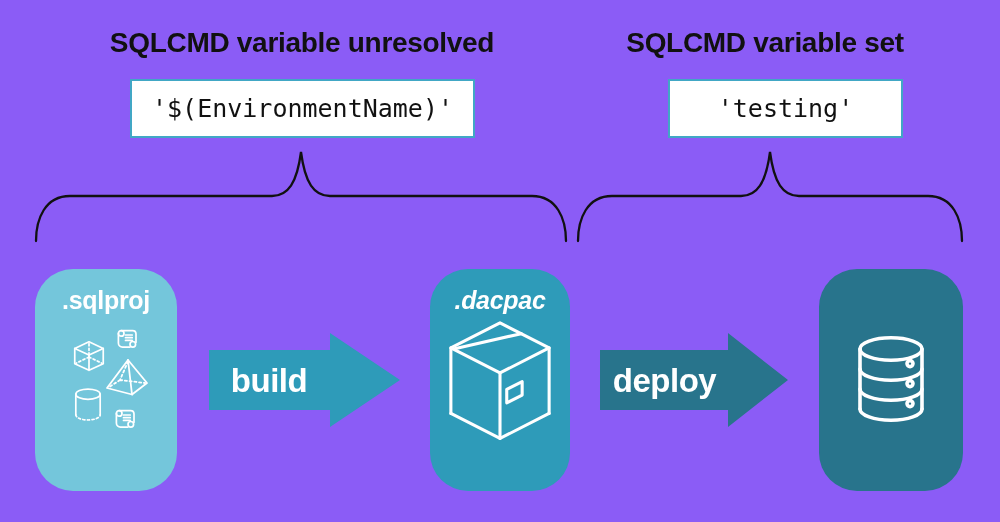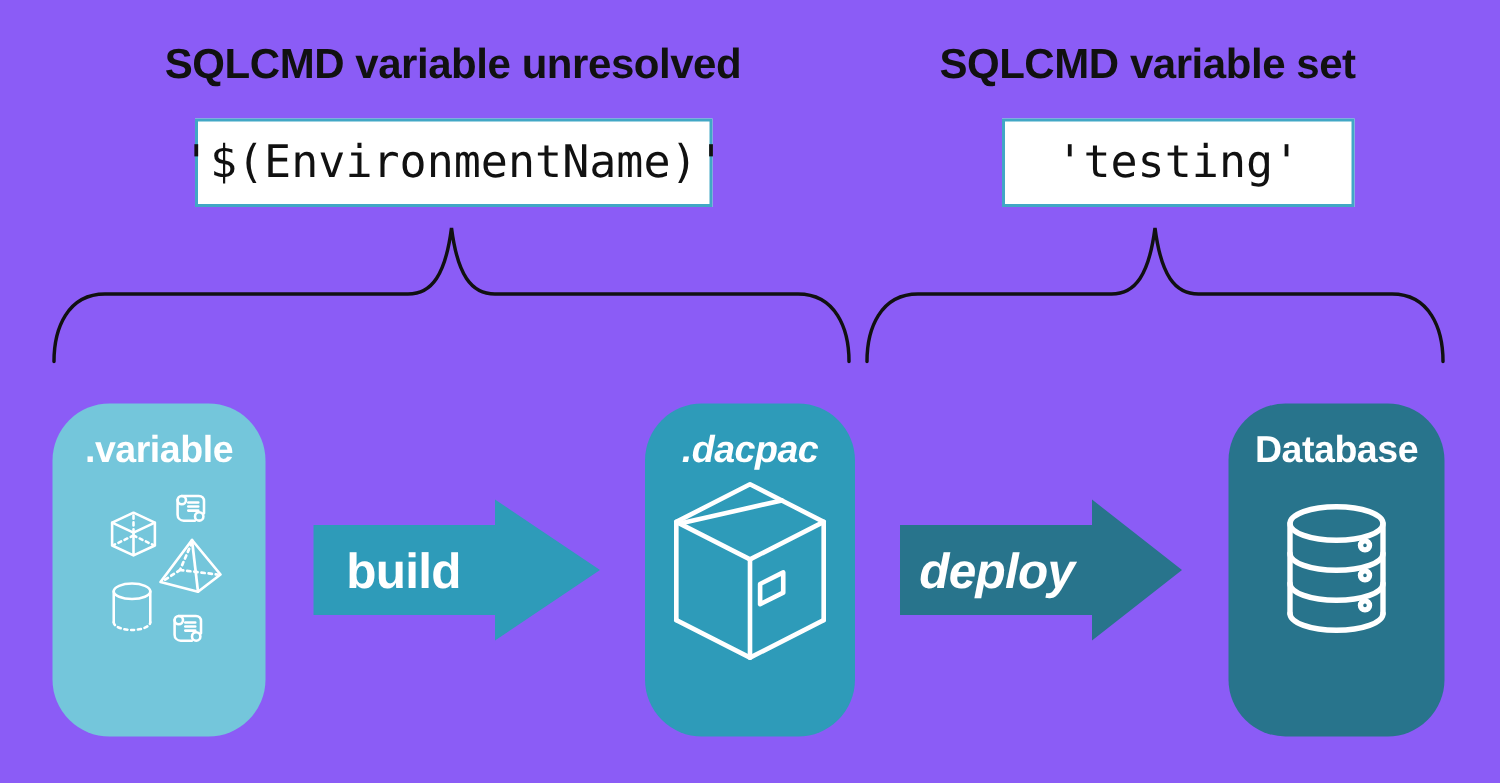--- a/index.html
+++ b/index.html
@@ -6,35 +6,35 @@
   .canvas{position:relative;width:1000px;height:522px;background:#8b5cf6;overflow:hidden;
           font-family:"Liberation Sans",sans-serif;}
   .title{position:absolute;top:28px;font-size:28px;font-weight:bold;color:#111;
          text-align:center;line-height:1.1;letter-spacing:-0.3px;}
   .title.left{left:102px;width:400px;}
   .title.right{left:565px;width:400px;}
   .codebox{position:absolute;top:79px;height:59px;border:2px solid #41A7C5;background:#fff;
            display:flex;align-items:center;justify-content:center;box-sizing:border-box;}
   .codebox.left{left:130px;width:345px;}
   .codebox.right{left:668px;width:235px;}
-  .code{font-family:"DejaVu Sans Mono",monospace;font-size:30px;color:#111;white-space:pre;}
+  .code{font-family:"DejaVu Sans Mono",monospace;font-size:25px;color:#111;white-space:pre;}
   .braces{position:absolute;left:0;top:0;width:1000px;height:522px;}
   .stage{position:absolute;top:269px;height:222px;border-radius:38px;}
   .stage.sqlproj{left:35px;width:142px;}
   .stage.dacpac{left:430px;width:140px;font-style:italic;}
   .stage.database{left:819px;width:144px;}
   .stage-label{position:absolute;top:17px;left:0;width:100%;text-align:center;
                font-size:25px;font-weight:bold;color:#fff;letter-spacing:-0.3px;}
   .icon{position:absolute;}
   .icon path,.icon circle,.icon ellipse{fill:none;stroke:#fff;stroke-linecap:round;stroke-linejoin:round;}
   .arrow-svg{position:absolute;left:0;top:0;width:1000px;height:522px;}
   .arrow-label{position:absolute;top:362px;text-align:center;font-size:33px;font-weight:bold;
                color:#fff;letter-spacing:-0.5px;}
   .arrow-label.build{left:206px;width:126px;}
-  .arrow-label.deploy{left:598px;width:133px;font-style:italic;}
+  .arrow-label.deploy{left:598px;width:133px;}
 </style>
 </head>
 <body>
 
 <div class="canvas">
 
   <div class="title left">SQLCMD variable unresolved</div>
   <div class="title right">SQLCMD variable set</div>
 
   <div class="codebox left">
@@ -52,21 +52,21 @@
   </svg>
 
   <svg class="arrow-svg" viewBox="0 0 1000 522">
     <polygon points="209,350 330,350 330,333 400,380 330,427 330,410 209,410" fill="#2E9BB9"></polygon>
     <polygon points="600,350 728,350 728,333 788,380 728,427 728,410 600,410" fill="#28748C"></polygon>
   </svg>
   <div class="arrow-label build">build</div>
   <div class="arrow-label deploy">deploy</div>
 
   <div class="stage sqlproj" style="background-color: rgb(116, 198, 219);">
-    <div class="stage-label">.variable</div>
+    <div class="stage-label">.sqlproj</div>
 
     <svg class="icon" style="left:79px;top:57px" width="26" height="26" viewBox="0 0 26 26" stroke-width="1.7">
       <circle cx="7.2" cy="7.4" r="2.8"></circle>
       <path d="M7.2 4.6 H18.6 C20.7 4.6 22 6.1 22 8 V16.2"></path>
       <path d="M4.4 7.4 V17.1 C4.4 19.4 6.2 21.1 8.5 21.1 H15.9"></path>
       <circle cx="18.8" cy="18.3" r="2.8"></circle>
       <path d="M11.5 9 H18.2 M11.5 11.7 H18.2 M11.5 14.4 H18.2"></path>
     </svg>
 
     <svg class="icon" style="left:35px;top:69px" width="38" height="38" viewBox="0 0 40 36" stroke-width="1.8">
@@ -102,21 +102,20 @@
     <svg class="icon" style="left:17px;top:50px" width="106" height="131" viewBox="0 0 55 68" stroke-width="1.6">
       <path d="M27.5 2 L53 15 L27.5 28 L2 15 Z"></path>
       <path d="M2 15 V49 M53 15 V49 M27.5 28 V62"></path>
       <path d="M2 49 L27.5 62 L53 49"></path>
       <path d="M4 15.4 L38.5 7.6"></path>
       <path d="M31 36.5 l8 -4 v7 l-8 4 Z"></path>
     </svg>
   </div>
 
   <div class="stage database" style="background-color: rgb(40, 116, 140);">
-    <div class="stage-label">Database</div>
 
     <svg class="icon" style="left:34px;top:66px" width="76" height="88" viewBox="0 0 38 44" stroke-width="1.8">
       <ellipse cx="19" cy="7" rx="15.5" ry="5.6"></ellipse>
       <path d="M3.5 7 V37 M34.5 7 V37"></path>
       <path d="M3.5 17 A15.5 5.6 0 0 0 34.5 17"></path>
       <path d="M3.5 27 A15.5 5.6 0 0 0 34.5 27"></path>
       <path d="M3.5 37 A15.5 5.6 0 0 0 34.5 37"></path>
       <circle cx="28.5" cy="14.3" r="1.5" fill="#fff" stroke="none"></circle>
       <circle cx="28.5" cy="24.3" r="1.5" fill="#fff" stroke="none"></circle>
       <circle cx="28.5" cy="34.3" r="1.5" fill="#fff" stroke="none"></circle>

